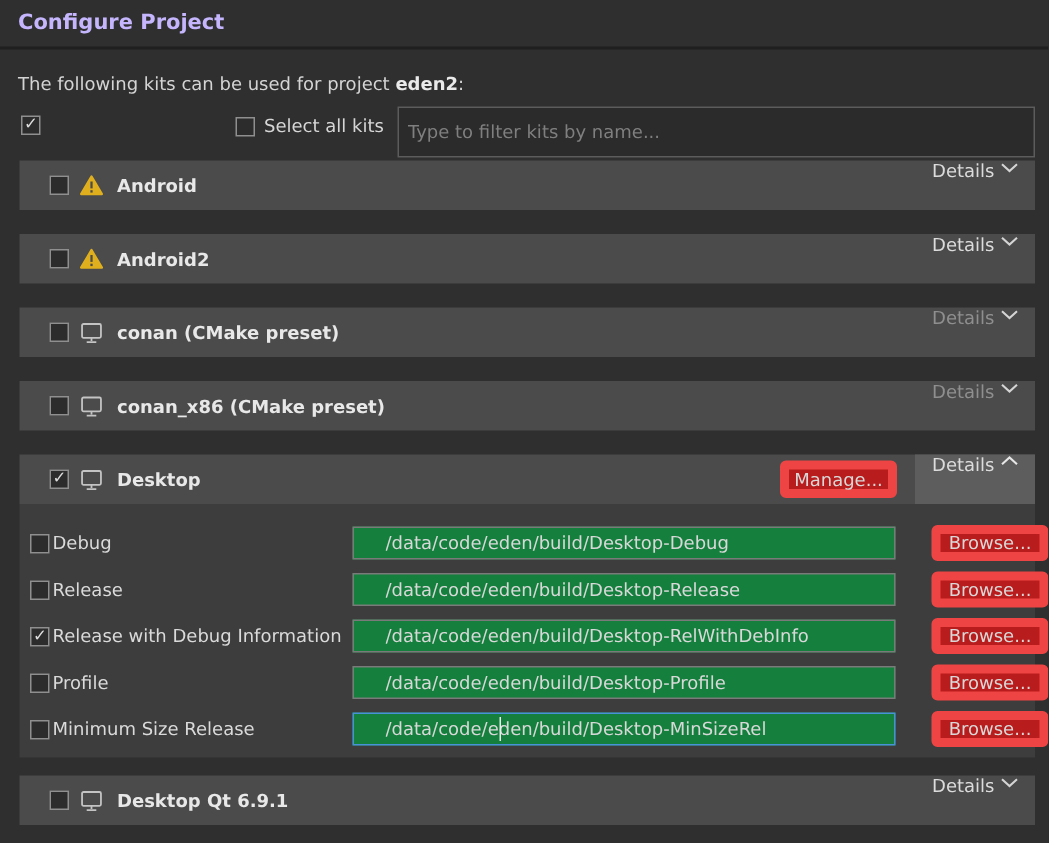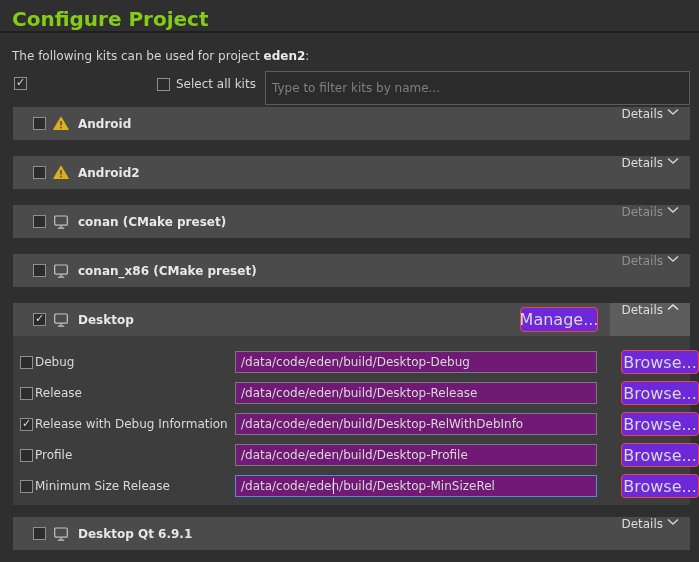--- a/index.html
+++ b/index.html
@@ -1,21 +1,21 @@
 <!DOCTYPE html>
 <html><head>
 <meta charset="utf-8">
 <style>
   html,body { margin:0; padding:0; background:#2f2f2f; }
   .app {
     position:relative; width:699px; height:562px; overflow:hidden;
     background:#2f2f2f; color:#d8d8d8;
     font-family:"DejaVu Sans","Liberation Sans",sans-serif; font-size:12px;
   }
-  .page-title { position:absolute; left:12px; top:7px; font-size:20px; font-weight:bold; color:#84cc16; }
+  .page-title { position:absolute; left:12px; top:7px; font-size:14px; font-weight:bold; color:#c4b5fd; }
   .separator { position:absolute; left:0; top:31px; width:699px; height:2px; background:#1f1f1f; }
   .subtitle { position:absolute; left:12px; top:49px; color:#d4d4d4; }
   .subtitle b { color:#eaeaea; }
 
   .cb { display:inline-block; flex:none; width:13px; height:13px; border:1px solid #8f8f8f; background:#2c2c2c; position:relative; box-sizing:border-box; }
   .cb.checked::after { content:"✓"; position:absolute; left:1px; top:-2px; font-size:11px; color:#dcdcdc; }
 
   .cb-row { position:absolute; display:flex; align-items:center; gap:6px; color:#d6d6d6; cursor:default; }
 
   .filter-input {
@@ -33,33 +33,33 @@
   .kit-name { margin-left:9px; font-weight:bold; color:#e8e8e8; }
   .details-btn {
     position:absolute; right:0; top:0; height:33px; display:flex; align-items:flex-start;
     gap:4px; padding:0 11px; color:#dcdcdc; cursor:pointer;
   }
   .details-btn.disabled .details-label { color:#8f8f8f; }
   .details-btn.active { background:#5d5d5d; }
   .chev { display:block; }
 
   .btn {
-    background:#6d28d9; border:1px solid #ef4444; border-radius:4px; color:#d8d8d8;
-    font-family:"DejaVu Sans","Liberation Sans",sans-serif; font-size:16px;
+    background:#b91c1c; border:6px solid #ef4444; border-radius:4px; color:#d8d8d8;
+    font-family:"DejaVu Sans","Liberation Sans",sans-serif; font-size:12px;
     display:flex; align-items:center; justify-content:center; cursor:pointer; box-sizing:border-box;
   }
   .manage-btn { position:absolute; right:92px; top:4px; width:78px; height:25px; }
 
   .expanded-body { position:absolute; left:13px; top:336px; width:677px; height:169px; background:#3d3d3d; }
   .config-row { position:absolute; left:0; width:677px; height:24px; display:flex; align-items:center; padding-left:7px; box-sizing:border-box; }
   .config-label { margin-left:2px; color:#dadada; }
   .input-wrap { position:absolute; left:222px; top:1px; width:362px; height:22px; }
   .path-input {
-    width:362px; height:22px; box-sizing:border-box; background:#701a75; border:1px solid #7a7a7a;
-    color:#d8d8d8; padding:0 5px; font-family:"DejaVu Sans","Liberation Sans",sans-serif; font-size:12px; outline:none;
+    width:362px; height:22px; box-sizing:border-box; background:#15803d; border:1px solid #7a7a7a;
+    color:#d8d8d8; padding:0 21px; font-family:"DejaVu Sans","Liberation Sans",sans-serif; font-size:12px; outline:none;
   }
   .path-input.focused { border:1px solid #4a90d9; }
   .caret { position:absolute; left:98px; top:3px; width:1px; height:16px; background:#eaeaea; }
   .browse-btn { position:absolute; left:592px; top:0; width:78px; height:24px;margin-left:16px; }
 </style>
 </head>
 <body>
 
 <div class="app">
 

